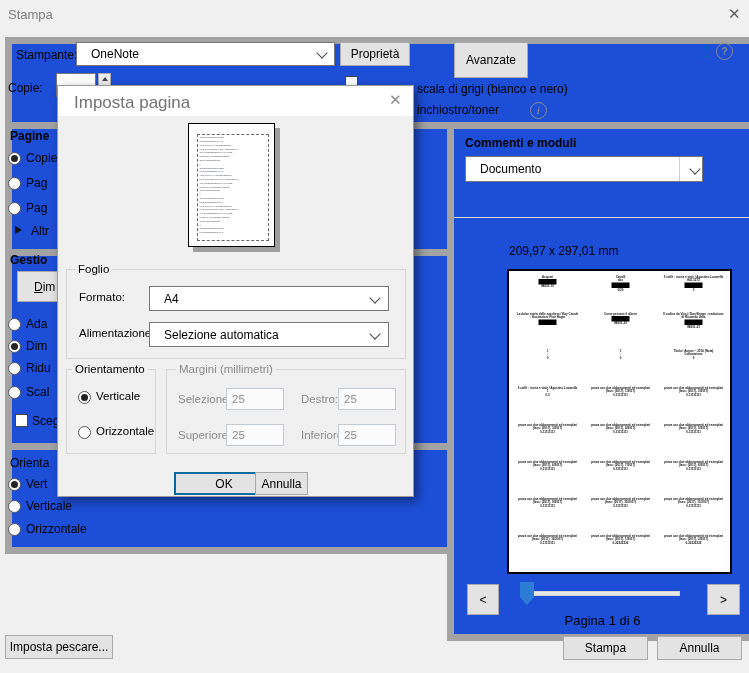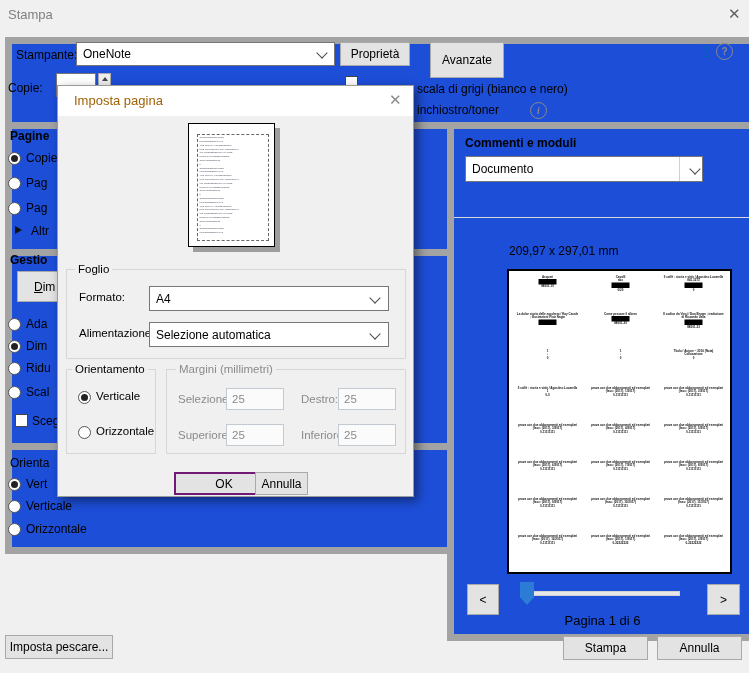--- a/index.html
+++ b/index.html
@@ -6,21 +6,21 @@
   body{width:749px;height:673px;position:relative;overflow:hidden;background:#f0f0f0;
        font-family:"Liberation Sans",sans-serif;color:#000;font-size:12px}
   .abs{position:absolute}
   .box{position:absolute;border:7px solid #a3a3a3;background:#1d4ed8}
   .lbl{white-space:nowrap}
   .bold{font-weight:bold}
   .gray{color:#8b8b8b}
   .btn{position:absolute;background:#e3e3e3;border:1px solid #a9a9a9;display:flex;
        align-items:center;justify-content:center;font-size:12px;box-sizing:border-box;white-space:nowrap}
   .combo{position:absolute;background:#fff;border:1px solid #767676;box-sizing:border-box;
-         display:flex;align-items:center;padding-left:6px;font-size:12px;white-space:nowrap;overflow:hidden}
+         display:flex;align-items:center;padding-left:14px;font-size:12px;white-space:nowrap;overflow:hidden}
   .chev{position:absolute;width:7px;height:7px;border-right:1px solid #4a4a4a;border-bottom:1px solid #4a4a4a;
         transform:rotate(45deg)}
   .radio{position:absolute;width:13px;height:13px;border:1px solid #555;border-radius:50%;
          background:#fff;box-sizing:border-box}
   .radio.sel::after{content:"";position:absolute;left:2px;top:2px;width:7px;height:7px;border-radius:50%;background:#222}
   .cb{position:absolute;width:13px;height:13px;border:1px solid #444;background:#fff;box-sizing:border-box}
   .grp{position:absolute;border:1px solid #d6d6d6;box-sizing:border-box}
   .grp-lbl{position:absolute;background:#f0f0f0;padding:0 3px;font-size:11.5px;white-space:nowrap}
   .dis-input{position:absolute;background:#fbfbfb;border:1px solid #c3cad1;box-sizing:border-box;
              color:#8b8b8b;font-size:11.5px;display:flex;align-items:center;padding-left:5px}
@@ -57,21 +57,21 @@
 
 <div class="box" style="left:5px;top:37px;width:739px;height:85px"></div>
 
 <div class="abs lbl" style="left:16px;top:48px">Stampante:</div>
 <div class="combo" style="left:76px;top:42px;width:259px;height:24px">
   <span>OneNote</span>
 </div>
 <div class="chev" style="left:318px;top:49px"></div>
 
 <div class="btn" style="left:340px;top:42px;width:70px;height:24px">Proprietà</div>
-<div class="btn" style="left:430px;top:42px;width:74px;height:36px">Avanzate</div>
+<div class="btn" style="left:454px;top:42px;width:74px;height:36px">Avanzate</div>
 
 <div class="abs lbl" style="left:702px;top:44px;color:#0563c1;text-decoration:underline;font-weight:bold">?</div>
 <div class="circle-q" style="left:716px;top:43px">?</div>
 
 <div class="abs lbl" style="left:8px;top:81px">Copie:</div>
 
 <div class="abs" style="left:56px;top:73px;width:40px;height:24px;background:#fff;border:1px solid #767676;box-sizing:border-box;z-index:1"></div>
 <div class="abs" style="left:98px;top:73px;width:13px;height:24px;background:#eee;border:1px solid #ababab;box-sizing:border-box;z-index:1">
   <div style="width:0;height:0;border-bottom:4px solid #444;border-left:3.5px solid transparent;border-right:3.5px solid transparent;margin:3px auto 0"></div>
 </div>
@@ -246,21 +246,21 @@
   <div class="btn" style="left:253px;top:455px;width:33px;height:31px">&gt;</div>
   <div class="abs" style="left:0;right:0;top:484px;text-align:center;font-size:13px">Pagina 1 di 6</div>
 </div>
 
 <div class="btn" style="left:5px;top:635px;width:108px;height:24px">Imposta pescare...</div>
 <div class="btn" style="left:563px;top:636px;width:85px;height:24px">Stampa</div>
 <div class="btn" style="left:657px;top:636px;width:85px;height:24px">Annulla</div>
 
 <div class="dialog">
   <div class="dialog-title">
-    <span class="abs lbl" style="left:16px;top:7px;color:#a16207;font-size:13px">Imposta pagina</span>
+    <span class="abs lbl" style="left:16px;top:7px;color:#737373;font-size:17px">Imposta pagina</span>
     <span class="abs xicon" style="left:331px;top:6px;color:#8a8a8a">✕</span>
   </div>
 
   <div class="mini-page">
     <div class="mini-margin">
       <div class="scaled">
           <div id="mini-lines">
             <div>Chrrsanfisquebil fiass,</div>
             <div>Moleswissrsarbil leys</div>
             <div>XPh aure IP (yrrmagagnaura</div>
@@ -316,15 +316,15 @@
   <div class="grp-lbl gray" style="left:118px;top:277px">Margini (millimetri)</div>
   <div class="abs lbl gray" style="left:120px;top:307px;font-size:11.5px">Selezione:</div>
   <div class="dis-input" style="left:168px;top:302px;width:58px;height:22px">25</div>
   <div class="abs lbl gray" style="left:243px;top:307px;font-size:11.5px">Destro:</div>
   <div class="dis-input" style="left:280px;top:302px;width:58px;height:22px">25</div>
   <div class="abs lbl gray" style="left:120px;top:343px;font-size:11.5px">Superiore:</div>
   <div class="dis-input" style="left:168px;top:338px;width:58px;height:22px">25</div>
   <div class="abs lbl gray" style="left:243px;top:343px;font-size:11.5px">Inferiore:</div>
   <div class="dis-input" style="left:280px;top:338px;width:58px;height:22px">25</div>
 
-  <div class="btn" style="left:116px;top:386px;width:100px;height:23px;border:2px solid #701a75">OK</div>
+  <div class="btn" style="left:116px;top:386px;width:100px;height:23px;border:2px solid #0369a1">OK</div>
   <div class="btn" style="left:197px;top:386px;width:53px;height:23px">Annulla</div>
 </div>
 
 </body></html>

